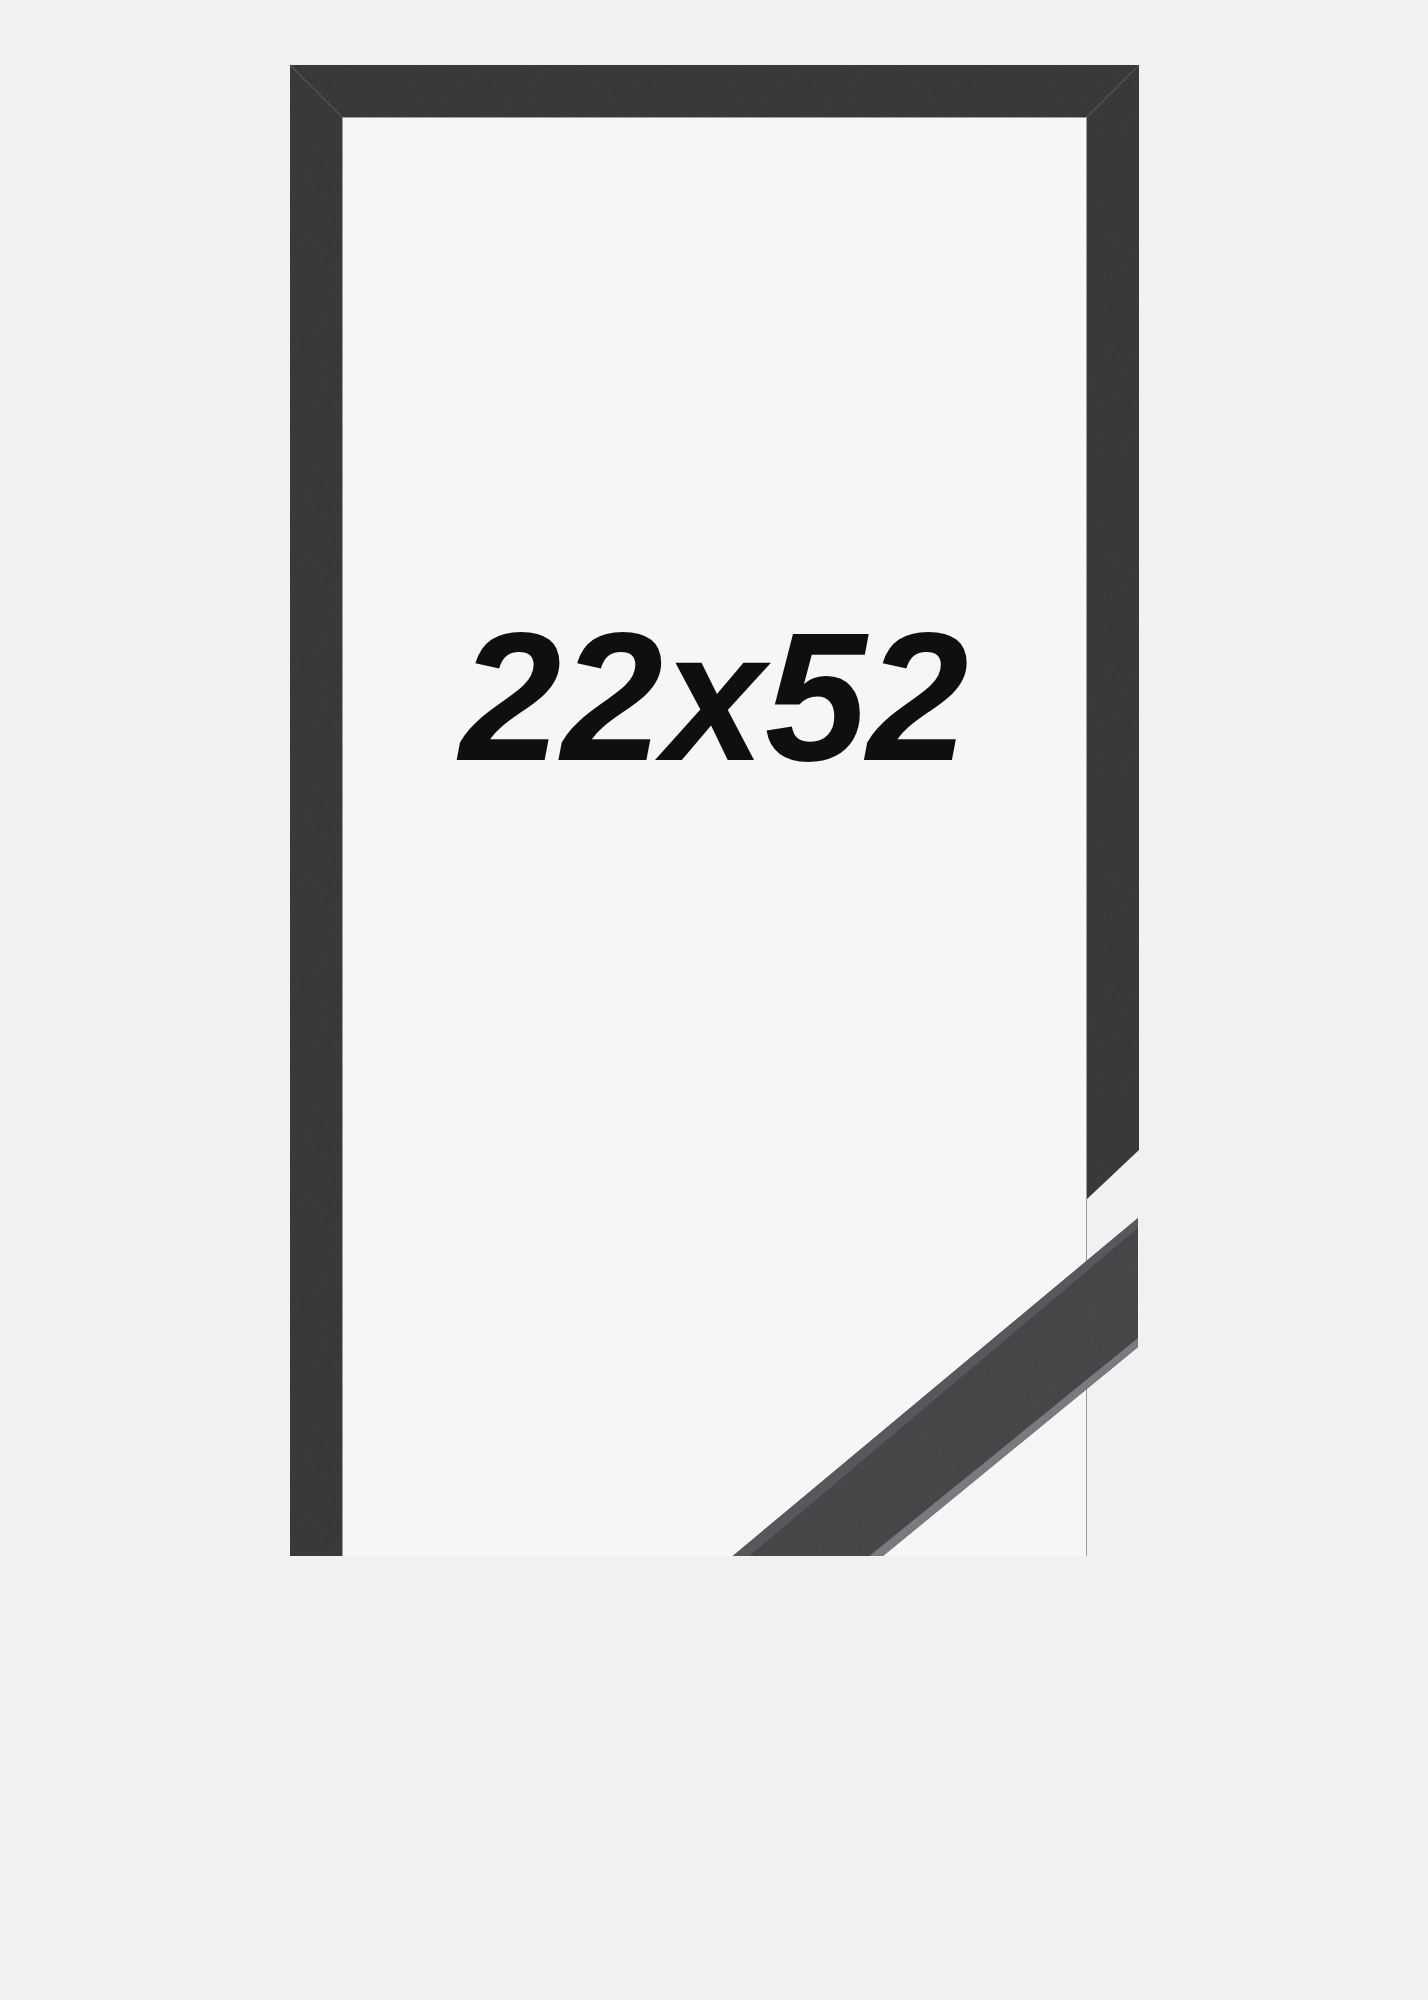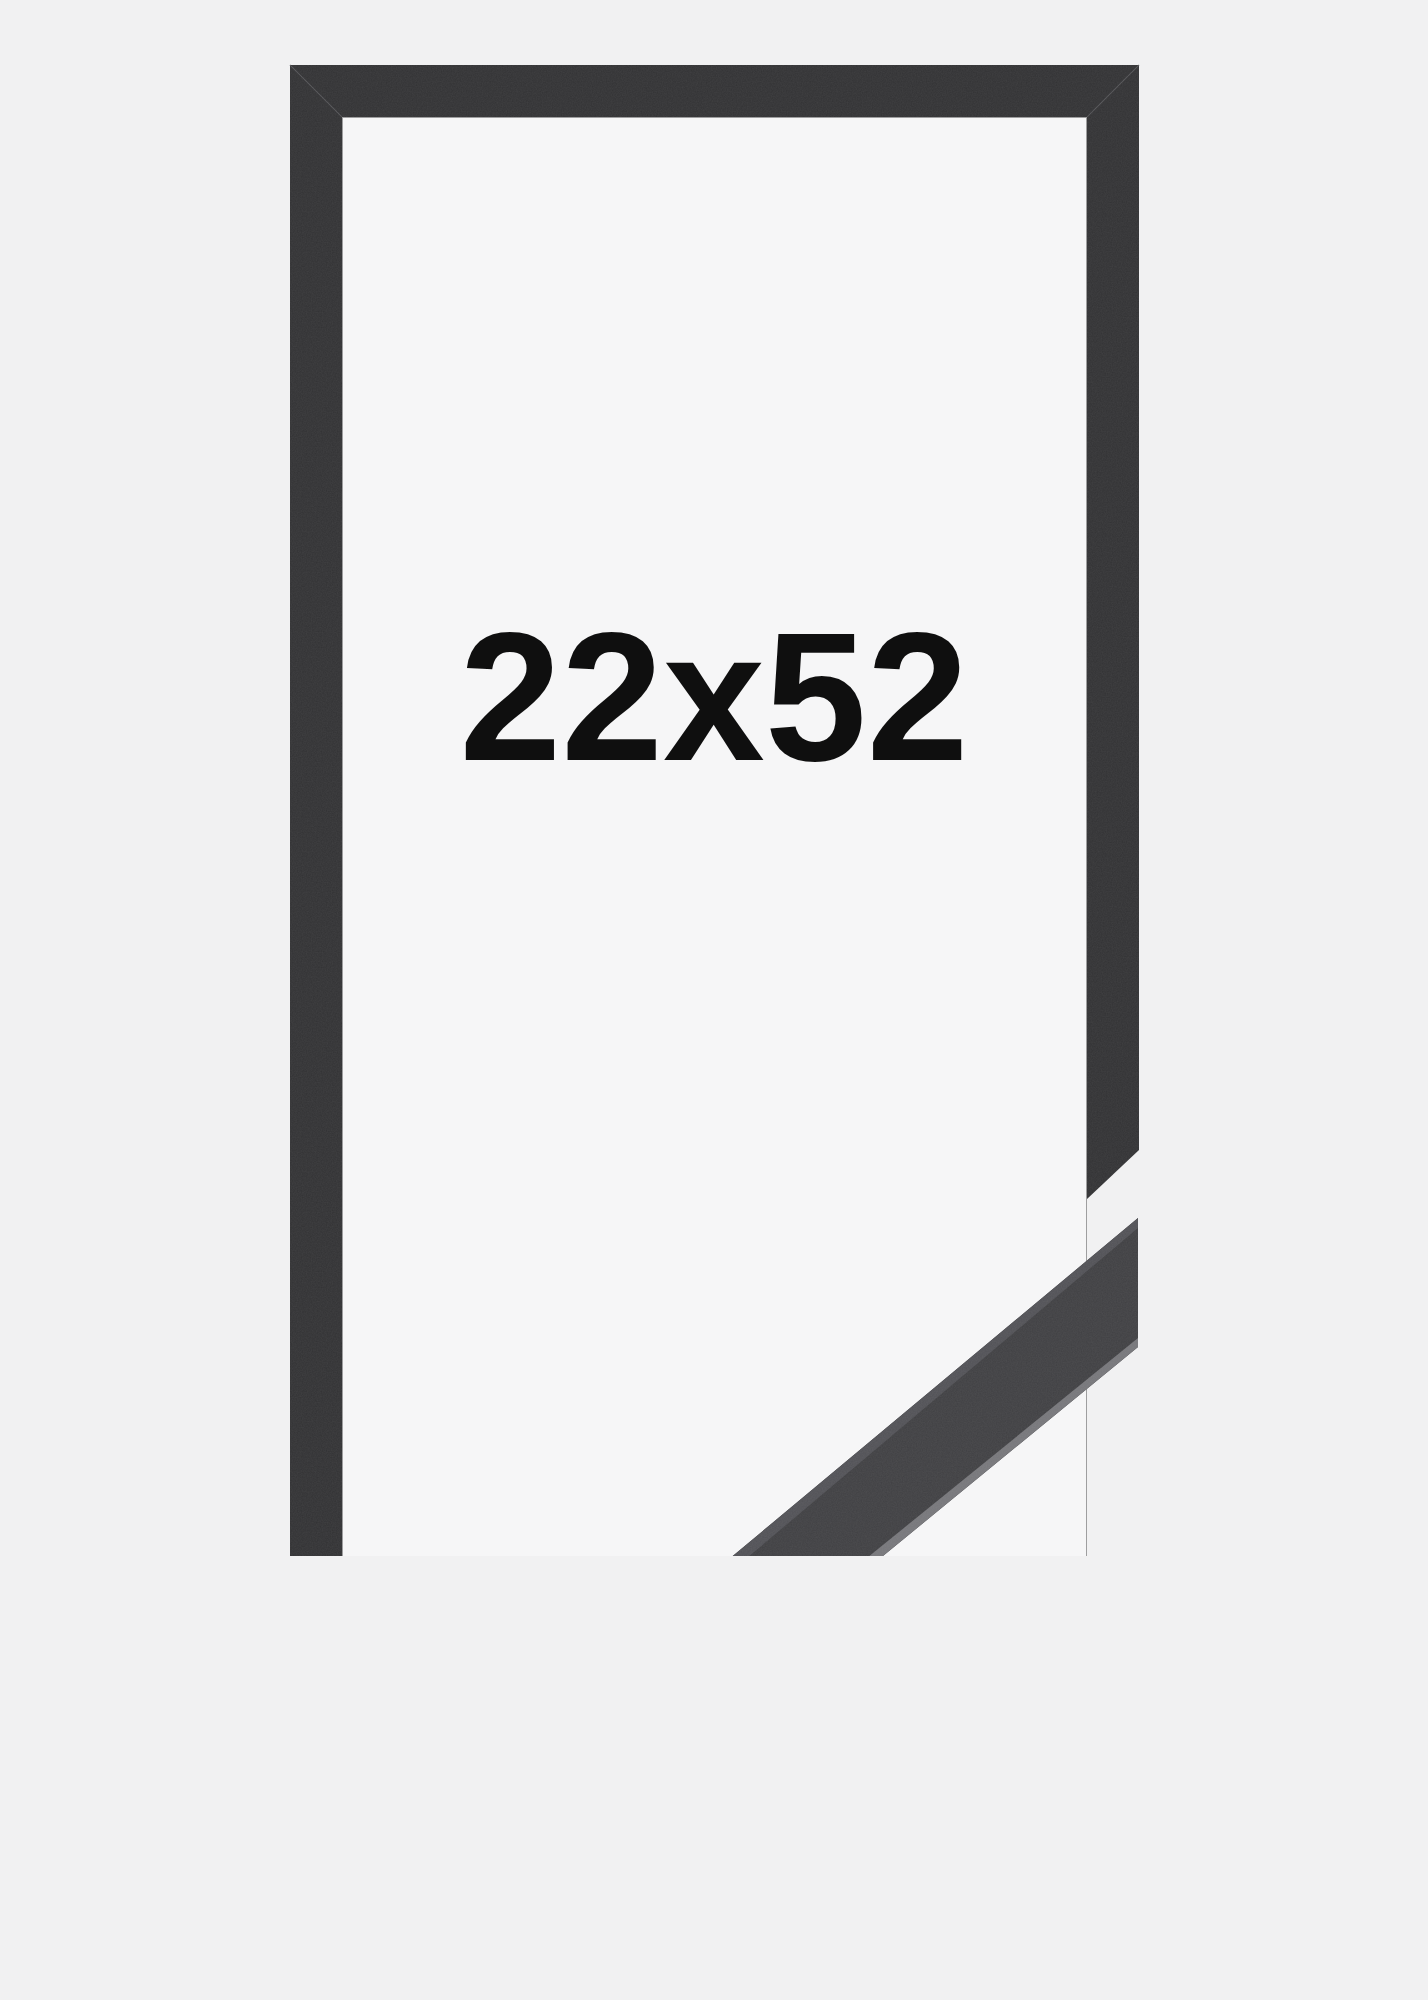--- a/index.html
+++ b/index.html
@@ -6,20 +6,21 @@
     margin: 0;
     padding: 0;
     background: #f1f1f2;
   }
   #stage {
     position: relative;
     width: 1428px;
     height: 1556px;
     overflow: hidden;
     font-family: "Liberation Sans", sans-serif;
+    font-style: italic;
   }
   #frame-svg {
     position: absolute;
     left: 0;
     top: 0;
     display: block;
   }
   #size-label {
     position: absolute;
     left: 0;

